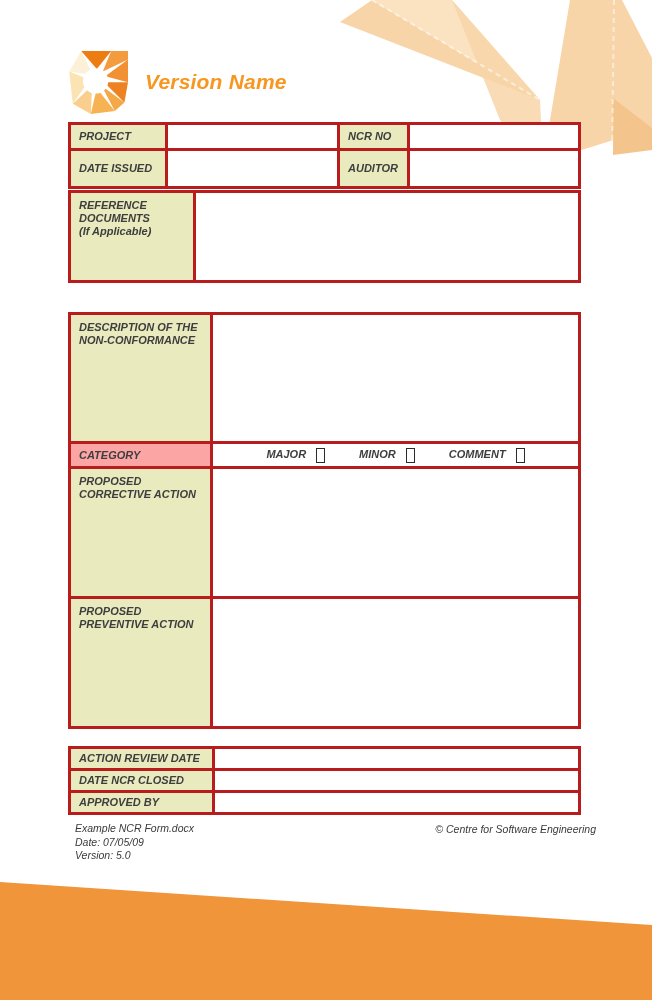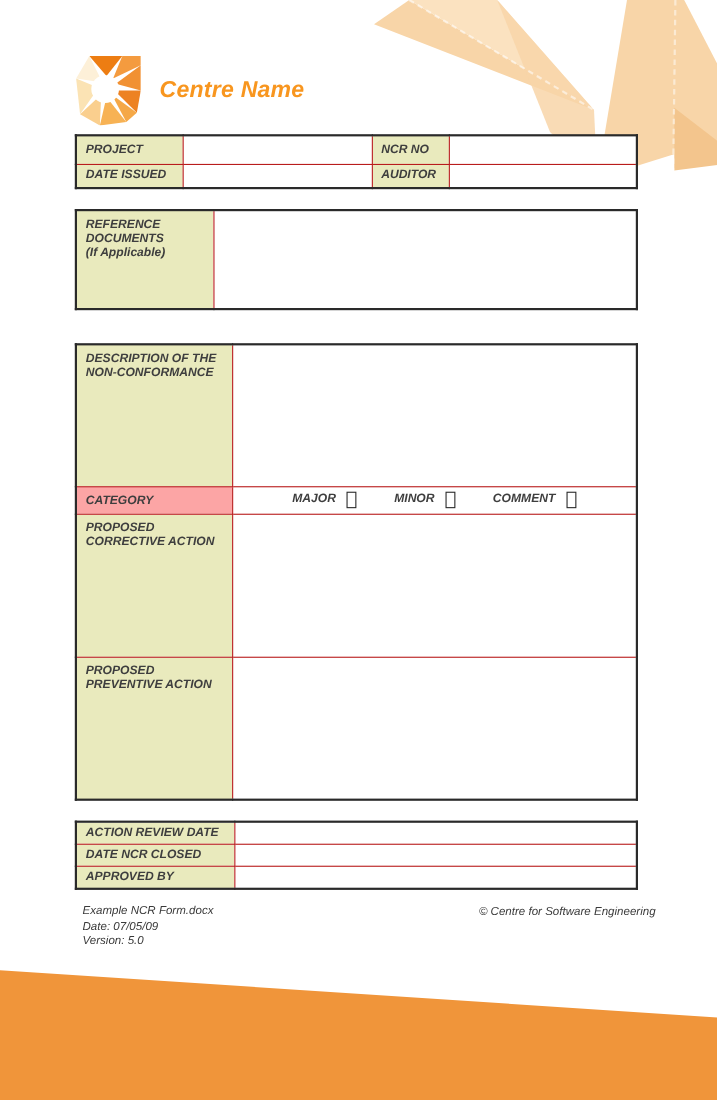--- a/index.html
+++ b/index.html
@@ -26,21 +26,21 @@
   }
   .form-title{
     margin-left:auto;
     font-size:15px;font-weight:bold;font-style:italic;
     color:var(--title-gray,#5A5C62);
   }
 
   
   table{border-collapse:collapse;table-layout:fixed;position:absolute;left:68px;width:510px;
         border:2px solid var(--border-dark,#2A2A2A);}
-  td{border:1px solid #b91c1c;padding:3px 8px;font-size:11px;vertical-align:middle;
+  td{border:3px solid #b91c1c;padding:3px 8px;font-size:11px;vertical-align:middle;
      background:#fff;overflow:hidden;}
   td.lbl{
     background:var(--label-bg,#E9EABD);
     font-weight:bold;font-style:italic;
     color:var(--text-dark,#3E3E3E);
     white-space:pre-line;line-height:1.18;
   }
   td.lbl.top{vertical-align:top;padding-top:6px;}
   .t-info{top:122px;}
   .t-ref{top:190px;}
@@ -90,38 +90,38 @@
         <polygon points="72,0 100,0 100,14 58,34" fill="#F49B3F"></polygon>
         <polygon points="100,14 100,52 62,42" fill="#F19133"></polygon>
         <polygon points="100,52 94,86 60,52" fill="#ED8222"></polygon>
         <polygon points="94,86 78,100 56,58" fill="#F5A847"></polygon>
         <polygon points="78,100 38,105 48,62" fill="#F7B254"></polygon>
         <polygon points="38,105 8,88 40,58" fill="#FACF8E"></polygon>
         <polygon points="8,88 2,34 36,48" fill="#FBE3B4"></polygon>
         <polygon points="2,34 22,0 42,40" fill="#FDF0D8"></polygon>
         <circle cx="46" cy="50" r="21" fill="#ffffff"></circle>
       </svg>
-      <div class="company-name">Centre Name</div>
+      <div class="company-name">Version Name</div>
     </div>
 
     <table class="t-info">
       <colgroup>
           <col style="width:97px">
           <col style="width:172px">
           <col style="width:70px">
           <col style="width:171px">
         </colgroup>
       <tbody>
           <tr style="height:26px">
         <td class="lbl">PROJECT</td>
         <td></td>
         <td class="lbl">NCR NO</td>
         <td></td>
       </tr>
-      <tr style="height:22px">
+      <tr style="height:38px">
         <td class="lbl">DATE ISSUED</td>
         <td></td>
         <td class="lbl">AUDITOR</td>
         <td></td>
       </tr>
     </tbody>
       </table>
 
     <table class="t-ref">
       <colgroup>

